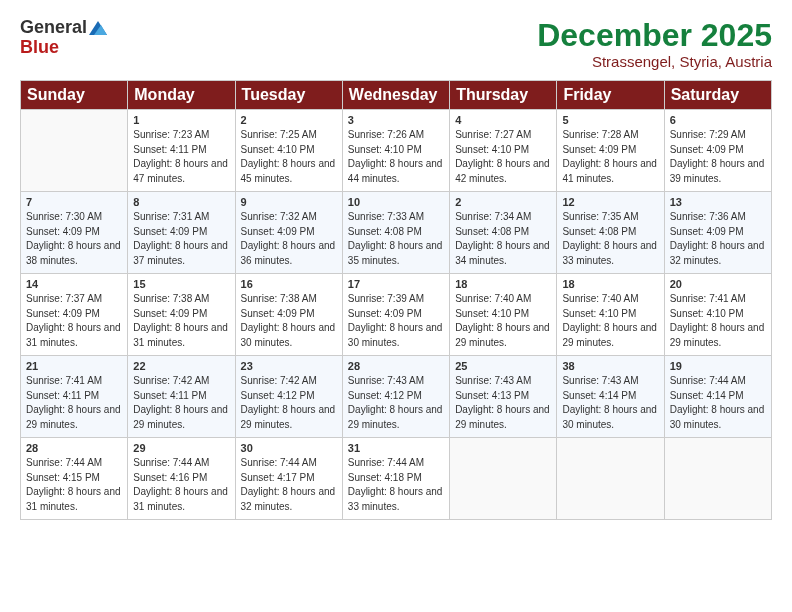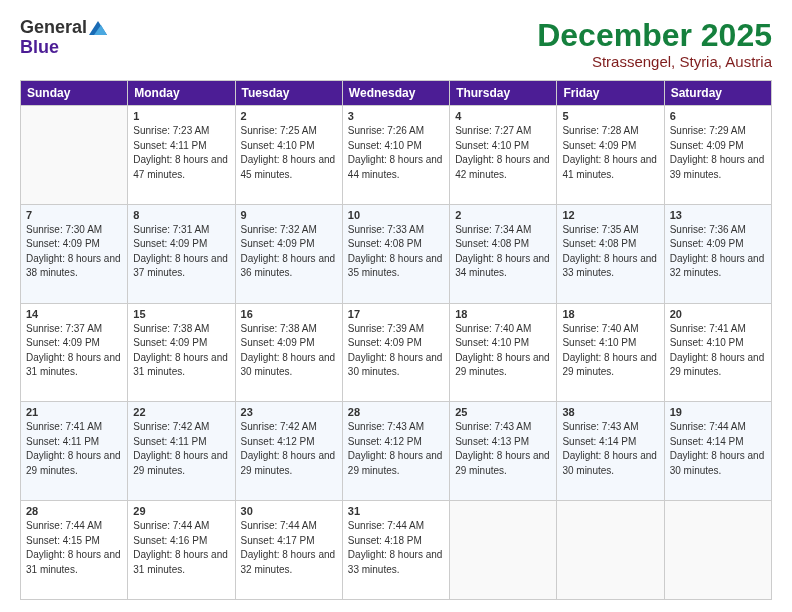--- a/index.html
+++ b/index.html
@@ -5,41 +5,41 @@
     * { margin: 0; padding: 0; box-sizing: border-box; }
     body {
       width: 792px;
       height: 612px;
       font-family: Arial, sans-serif;
       background: #fff;
       overflow: hidden;
     }
     .page {
       width: 792px;
-      height: 612px;
+      height: 516px;
       padding: 18px 20px 12px 20px;
       display: flex;
       flex-direction: column;
     }
     .header {
       display: flex;
       justify-content: space-between;
       align-items: flex-start;
       margin-bottom: 10px;
     }
     .logo-general {
       font-size: 18px;
       font-weight: bold;
       color: #333;
       line-height: 1.1;
     }
     .logo-blue {
       font-size: 18px;
       font-weight: bold;
-      color: #4c1d95;
+      color: #b91c1c;
       line-height: 1.1;
     }
     .logo-icon {
       width: 18px;
       height: 14px;
       display: inline-block;
       margin-left: 2px;
       vertical-align: middle;
     }
     .title-block {
@@ -54,23 +54,23 @@
     .location {
       font-size: 15px;
       color: #7f1d1d;
     }
     .calendar {
       width: 100%;
       border-collapse: collapse;
       flex: 1;
     }
     .calendar thead tr th {
-      background: #4c1d95;
+      background: #7f1d1d;
       color: #fff;
-      font-size: 12px;
+      font-size: 16px;
       font-weight: bold;
       padding: 5px 6px;
       border: 1px solid #ccc;
       text-align: left;
     }
     .calendar tbody tr td {
       border: 1px solid #ccc;
       vertical-align: top;
       padding: 4px 5px;
       font-size: 9.5px;

